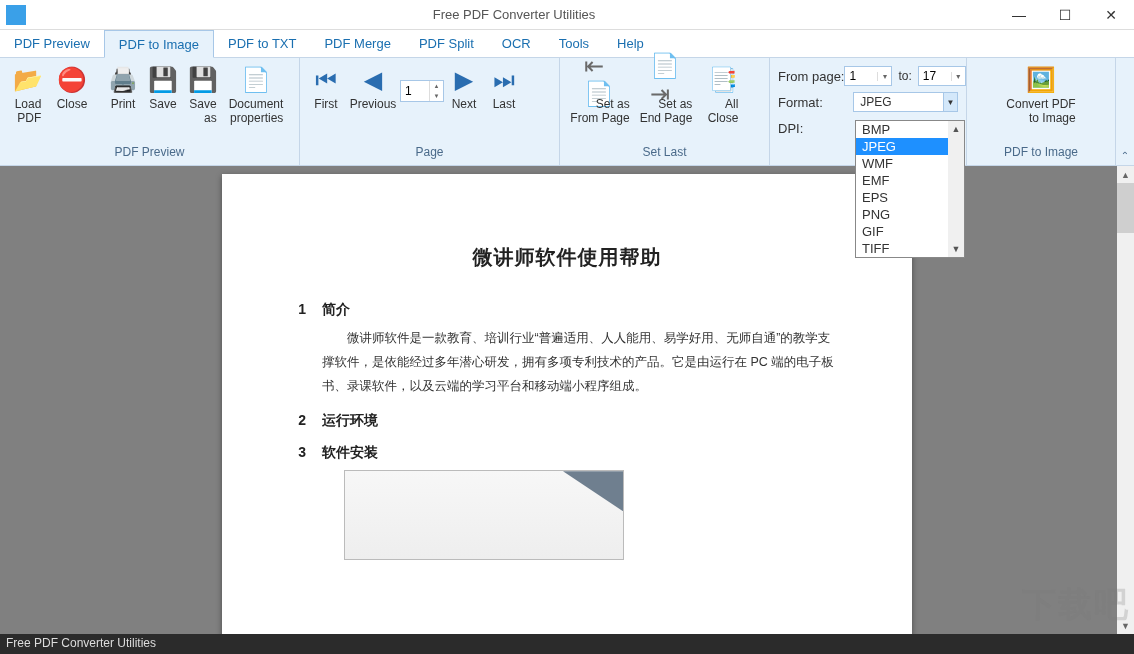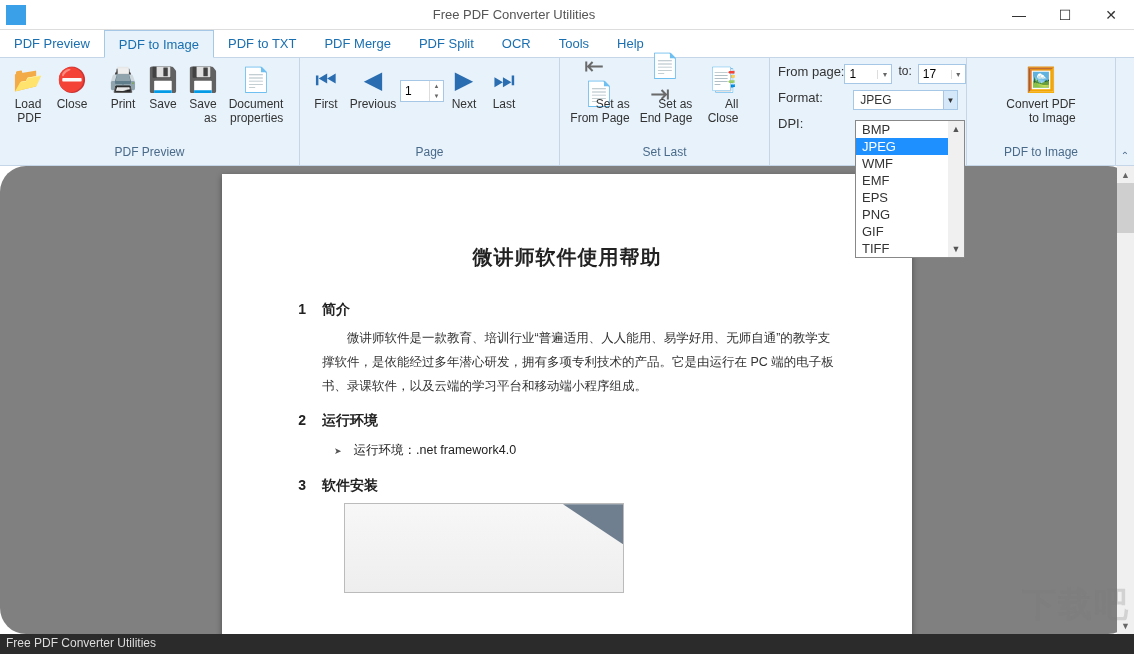--- a/index.html
+++ b/index.html
@@ -27,21 +27,21 @@
 .btn { display: flex; flex-direction: column; align-items: center; width: 58px; padding: 2px 2px; cursor: pointer; border-radius: 2px; }
 .btn .ico { width: 32px; height: 32px; display: flex; align-items: center; justify-content: center; font-size: 24px; }
 .btn .txt { font-size: 12px; color: #333; text-align: right; line-height: 1.15; margin-top: 2px; white-space: pre-line; }
 
 .spin { display: flex; align-items: center; border: 1px solid #a7c7e7; background: #fff; height: 22px; margin-top: 18px; }
 .spin input { width: 28px; border: none; font-size: 12px; padding: 0 4px; outline: none; text-align: left; }
 .spin .arrow { width: 14px; display: flex; flex-direction: column; font-size: 6px; border-left: 1px solid #ddd; }
 .spin .arrow span { height: 10px; display: flex; align-items: center; justify-content: center; color: #666; }
 
 .settings { padding: 6px 8px 0 8px; font-size: 13px; width: 196px; }
-.settings .srow { display: flex; height: 24px; margin-bottom: 2px; }
+.settings .srow { display: flex; align-items: center; height: 24px; margin-bottom: 2px; }
 .settings .srow .k { width: 76px; color: #333; white-space: nowrap; }
 .inputmini { border: 1px solid #a7c7e7; background: #fff; width: 48px; height: 20px; display: flex; align-items: center; }
 .inputmini input { width: 32px; border: none; font-size: 12px; padding: 0 4px; outline: none; }
 .inputmini .dd { width: 14px; font-size: 8px; text-align: center; color: #666; border-left:1px solid #ddd; }
 .to { margin: 0 6px; font-size: 12px; }
 
 .combo { border: 1px solid #a7c7e7; background: #fff; width: 106px; height: 20px; display: flex; align-items: center; position: relative; }
 .combo .val { flex: 1; padding: 0 6px; font-size: 12px; }
 .combo .dd { width: 14px; height: 100%; background: #d4e8fa; display: flex; align-items: center; justify-content: center; font-size: 8px; border-left: 1px solid #a7c7e7; }
 
@@ -49,21 +49,21 @@
 
 
 .ddlist { position: absolute; top: 120px; left: 855px; width: 110px; background: #fff; border: 1px solid #888; z-index: 50; }
 .ddlist .item { padding: 1px 6px; font-size: 13px; display: flex; align-items: center; }
 .ddlist .item.sel { background: #1e90ff; color: #fff; }
 .ddlist .sb { position: absolute; right: 0; top: 0; bottom: 0; width: 16px; background: #f0f0f0; display: flex; flex-direction: column; }
 .ddlist .sb .ar { height: 16px; display: flex; align-items: center; justify-content: center; font-size: 9px; color: #555; }
 .ddlist .sb .track { flex: 1; }
 
 
-.workarea { position: absolute; top: 166px; left: 0; right: 0; bottom: 20px; background: #808080; display: flex; justify-content: center; overflow: hidden; border-radius: 26px; }
+.workarea { position: absolute; top: 166px; left: 0; right: 0; bottom: 20px; background: #808080; display: flex; justify-content: center; overflow: hidden; }
 .page { margin-top: 8px; width: 690px; height: 870px; background: #fff; box-shadow: 0 2px 6px rgba(0,0,0,.4); padding: 70px 60px 40px; font-size: 13px; color: #222; }
 .page h1 { text-align: center; font-size: 20px; font-weight: bold; margin-bottom: 30px; letter-spacing: 1px; }
 .page .sec { display: flex; margin: 14px 0 8px; font-weight: bold; font-size: 14px; }
 .page .sec .n { width: 24px; text-align: right; margin-right: 16px; }
 .page p { text-indent: 2em; line-height: 1.9; font-size: 12.5px; margin: 4px 18px 4px 40px; color: #333; }
 .page ul { list-style: none; margin-left: 52px; }
 .page ul li { font-size: 12.5px; line-height: 2; }
 .page ul li::before { content: "➤"; font-size: 9px; margin-right: 12px; color: #555; }
 .page .imgbox { width: 280px; height: 90px; border: 1px solid #bbb; margin: 6px 0 0 62px; background: linear-gradient(#f7f7f7,#eee); position:relative; overflow:hidden; }
 .page .imgbox::after { content:""; position:absolute; right:0; top:0; width:60px; height:40px; background:#6f7f8f; clip-path: polygon(100% 0,0 0,100% 100%); }
@@ -252,21 +252,20 @@
     <div class="sec">
         <span class="n">1</span>
         <span>简介</span>
       </div>
     <p>微讲师软件是一款教育、培训行业“普遍适用、人人能用、易学好用、无师自通”的教学支撑软件，是依能经过多年潜心研发，拥有多项专利技术的产品。它是由运行在 PC 端的电子板书、录课软件，以及云端的学习平台和移动端小程序组成。</p>
     <div class="sec">
         <span class="n">2</span>
         <span>运行环境</span>
       </div>
     <ul>
-      <li>运行环境：.net framework4.0</li>
     </ul>
     <div class="sec">
         <span class="n">3</span>
         <span>软件安装</span>
       </div>
     <div class="imgbox"></div>
   </div>
 </div>
 
 <div class="vscroll">

